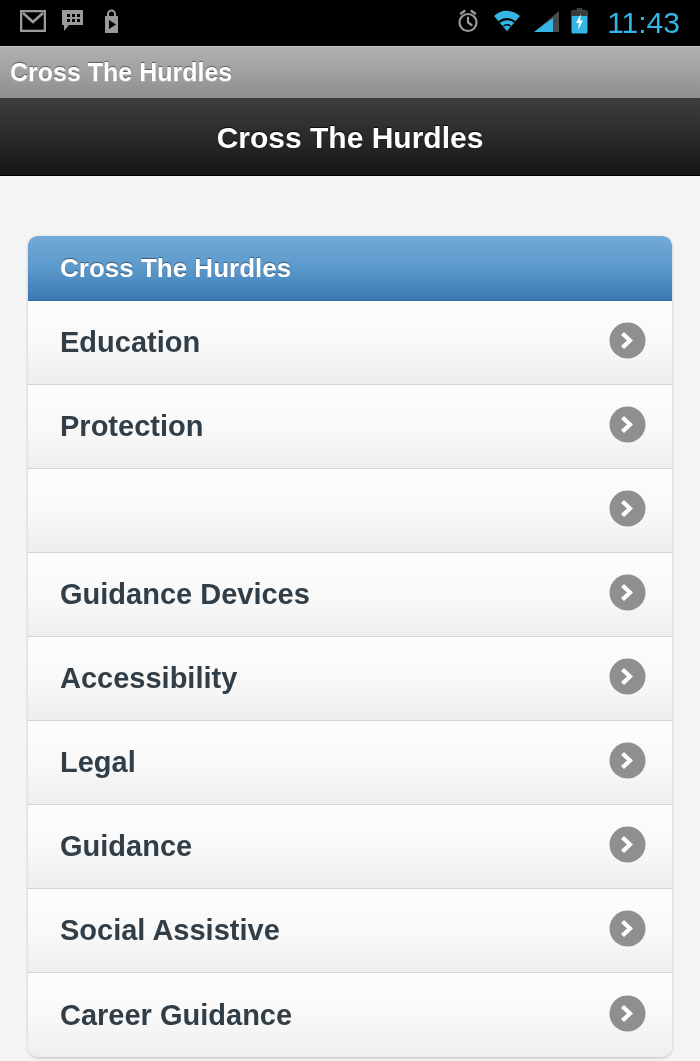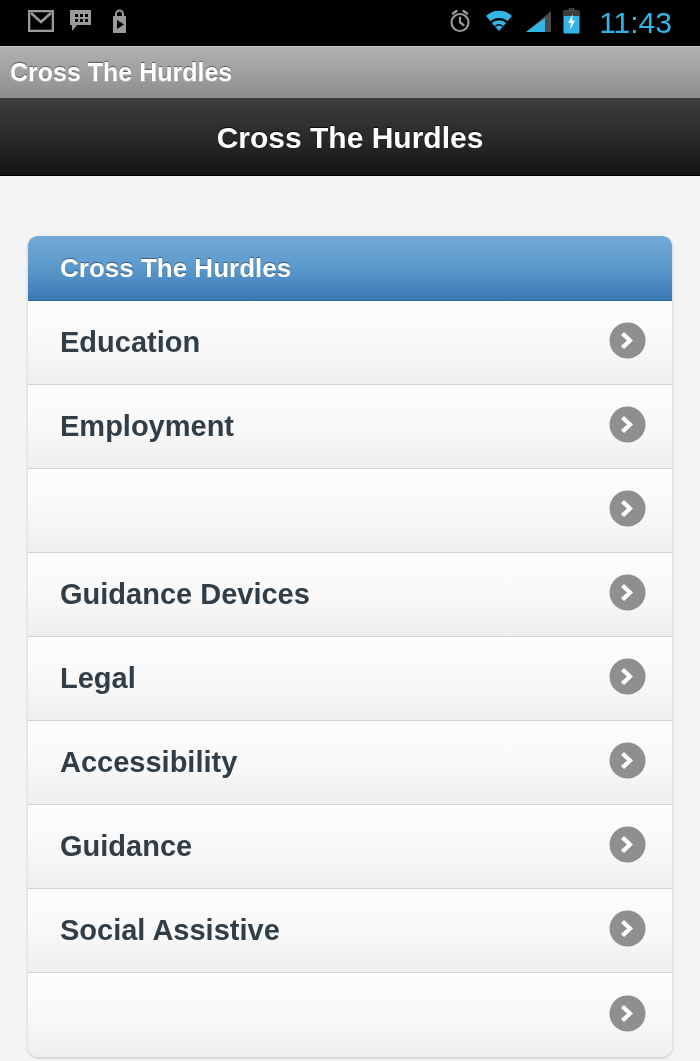--- a/index.html
+++ b/index.html
@@ -7,21 +7,21 @@
     width:700px; height:1061px;
     background:#f4f4f4;
     font-family:"Liberation Sans", sans-serif;
     overflow:hidden;
   }
   #screen { position:relative; width:700px; height:1061px; background:#f4f4f4; }
 
   
   .statusbar{
     position:relative; height:46px; background:#000;
-    display:flex; align-items:center; padding:0 28px;
+    display:flex; align-items:center; padding:0 20px;
   }
   .sb-left{ display:flex; align-items:center; gap:14px; }
   .sb-right{ margin-left:auto; display:flex; align-items:center; gap:11px; }
   .sb-clock{
     color:#33b5e5; font-size:30px; font-weight:400; letter-spacing:0px;
     margin-left:8px; line-height:1;
   }
   .ico{ display:block; }
 
   
@@ -185,21 +185,21 @@
     <span class="row-label">Education</span>
     <span class="row-arrow">
       <svg width="37" height="37" viewBox="0 0 37 37">
         <circle cx="18.5" cy="18.5" r="18" fill="#8f8f8f"></circle>
         <path d="M15 10 L24 18.5 L15 27 L12 24 L18 18.5 L12 13 Z" fill="#ffffff"></path>
       </svg>
     </span>
   </div>
 
   <div class="row">
-    <span class="row-label">Employment</span>
+    <span class="row-label">Protection</span>
     <span class="row-arrow">
       <svg width="37" height="37" viewBox="0 0 37 37">
         <circle cx="18.5" cy="18.5" r="18" fill="#8f8f8f"></circle>
         <path d="M15 10 L24 18.5 L15 27 L12 24 L18 18.5 L12 13 Z" fill="#ffffff"></path>
       </svg>
     </span>
   </div>
 
   <div class="row">
     <span class="row-arrow">
@@ -214,60 +214,61 @@
     <span class="row-label">Guidance Devices</span>
     <span class="row-arrow">
       <svg width="37" height="37" viewBox="0 0 37 37">
         <circle cx="18.5" cy="18.5" r="18" fill="#8f8f8f"></circle>
         <path d="M15 10 L24 18.5 L15 27 L12 24 L18 18.5 L12 13 Z" fill="#ffffff"></path>
       </svg>
     </span>
   </div>
 
   <div class="row">
+    <span class="row-label">Accessibility</span>
+    <span class="row-arrow">
+      <svg width="37" height="37" viewBox="0 0 37 37">
+        <circle cx="18.5" cy="18.5" r="18" fill="#8f8f8f"></circle>
+        <path d="M15 10 L24 18.5 L15 27 L12 24 L18 18.5 L12 13 Z" fill="#ffffff"></path>
+      </svg>
+    </span>
+  </div>
+
+  <div class="row">
     <span class="row-label">Legal</span>
     <span class="row-arrow">
       <svg width="37" height="37" viewBox="0 0 37 37">
         <circle cx="18.5" cy="18.5" r="18" fill="#8f8f8f"></circle>
         <path d="M15 10 L24 18.5 L15 27 L12 24 L18 18.5 L12 13 Z" fill="#ffffff"></path>
       </svg>
     </span>
   </div>
 
   <div class="row">
-    <span class="row-label">Accessibility</span>
-    <span class="row-arrow">
-      <svg width="37" height="37" viewBox="0 0 37 37">
-        <circle cx="18.5" cy="18.5" r="18" fill="#8f8f8f"></circle>
-        <path d="M15 10 L24 18.5 L15 27 L12 24 L18 18.5 L12 13 Z" fill="#ffffff"></path>
-      </svg>
-    </span>
-  </div>
-
-  <div class="row">
     <span class="row-label">Guidance</span>
     <span class="row-arrow">
       <svg width="37" height="37" viewBox="0 0 37 37">
         <circle cx="18.5" cy="18.5" r="18" fill="#8f8f8f"></circle>
         <path d="M15 10 L24 18.5 L15 27 L12 24 L18 18.5 L12 13 Z" fill="#ffffff"></path>
       </svg>
     </span>
   </div>
 
   <div class="row">
     <span class="row-label">Social Assistive</span>
     <span class="row-arrow">
       <svg width="37" height="37" viewBox="0 0 37 37">
         <circle cx="18.5" cy="18.5" r="18" fill="#8f8f8f"></circle>
         <path d="M15 10 L24 18.5 L15 27 L12 24 L18 18.5 L12 13 Z" fill="#ffffff"></path>
       </svg>
     </span>
   </div>
 
   <div class="row">
+    <span class="row-label">Career Guidance</span>
     <span class="row-arrow">
       <svg width="37" height="37" viewBox="0 0 37 37">
         <circle cx="18.5" cy="18.5" r="18" fill="#8f8f8f"></circle>
         <path d="M15 10 L24 18.5 L15 27 L12 24 L18 18.5 L12 13 Z" fill="#ffffff"></path>
       </svg>
     </span>
   </div>
 </div>
     </div>
   </div>

